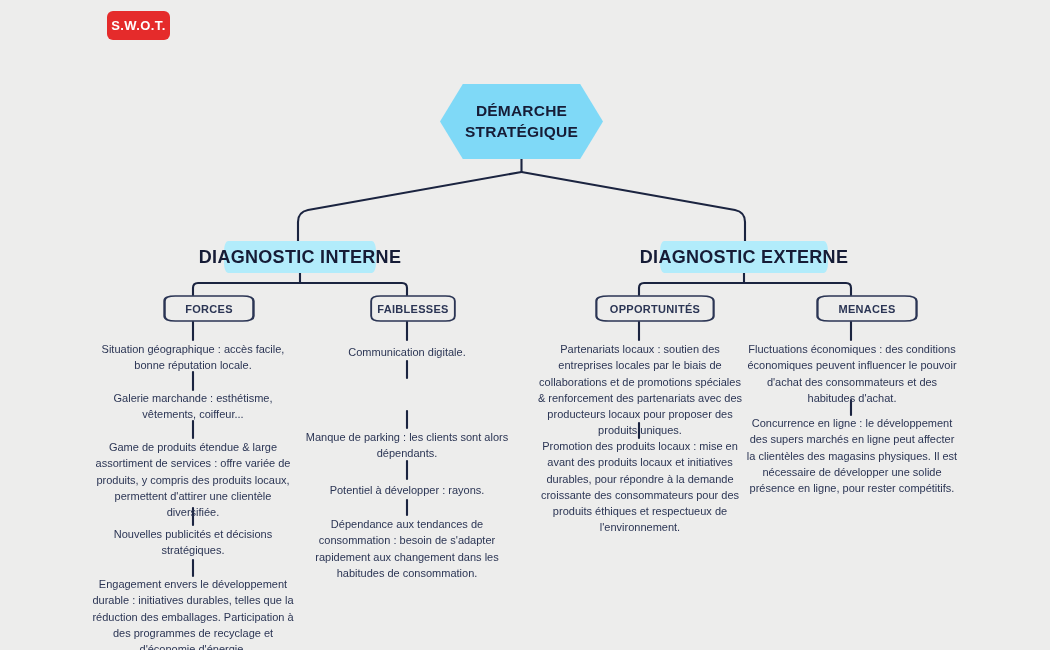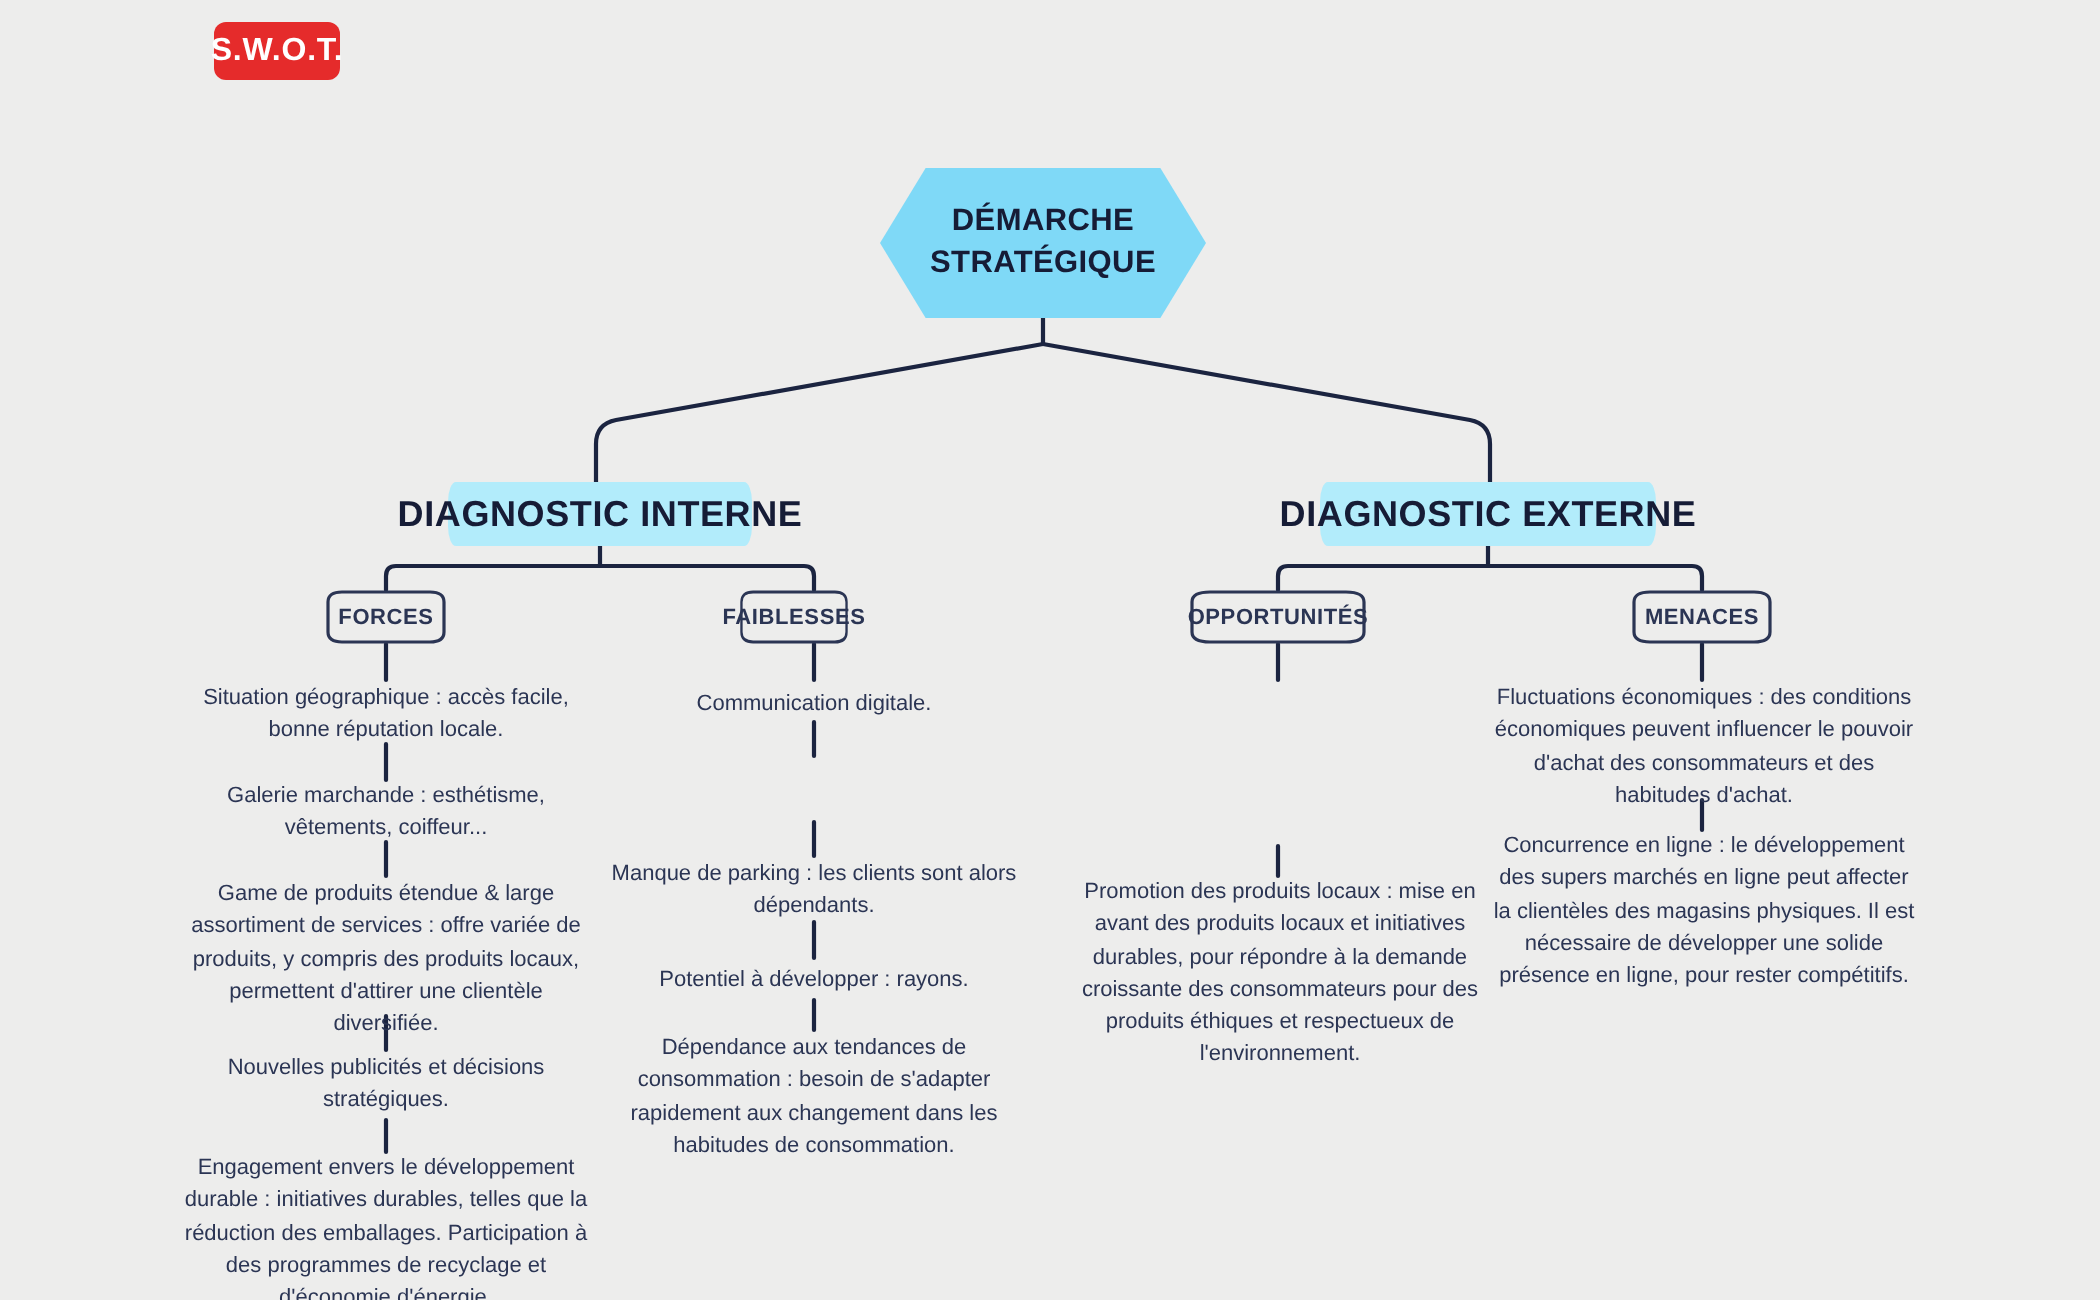--- a/index.html
+++ b/index.html
@@ -31,21 +31,21 @@
   
   .swot-badge {
     position: absolute;
     left: 107px;
     top: 11px;
     width: 63px;
     height: 29px;
     background: #e52b2b;
     border-radius: 6px;
     color: #ffffff;
-    font-size: 16px;
+    font-size: 13px;
     font-weight: bold;
     letter-spacing: 0.4px;
     display: flex;
     align-items: center;
     justify-content: center;
   }
 
   
   .root-node {
     position: absolute;
@@ -101,20 +101,21 @@
     white-space: nowrap;
     text-align: right;
   }
   #node-diagnostic-interne { left: 224px; top: 241px; width: 152px; }
   #node-diagnostic-externe { left: 660px; top: 241px; width: 168px; }
 
   
   .chip-node {
     position: absolute;
     height: 27px;
+    padding-left: 32px;
   }
   .chip-node .chip-svg {
     position: absolute;
     left: 0; top: 0;
     width: 100%;
     height: 100%;
   }
   .chip-node .chip-label {
     position: absolute;
     left: 0; top: 0;
@@ -236,18 +237,19 @@
   <div class="leaf" style="left:88px; top:439px; width:210px;">Game de produits étendue &amp; large assortiment de services  : offre variée de produits, y compris des produits locaux, permettent d'attirer une clientèle diversifiée.</div>
   <div class="leaf" style="left:88px; top:390px; width:210px;">Galerie marchande : esthétisme, vêtements, coiffeur...</div>
   <div class="leaf" style="left:88px; top:526px; width:210px;">Nouvelles publicités et décisions stratégiques.</div>
   <div class="leaf" style="left:88px; top:576px; width:210px;">Engagement envers le développement durable : initiatives durables, telles que la réduction des emballages. Participation à des programmes de recyclage et d'économie d'énergie.</div>
 
   <div class="leaf" style="left:302px; top:344px; width:210px;">Communication digitale.</div>
   <div class="leaf" style="left:302px; top:429px; width:210px;">Manque de parking : les clients sont alors dépendants.</div>
   <div class="leaf" style="left:302px; top:482px; width:210px;">Potentiel à développer : rayons.</div>
   <div class="leaf" style="left:302px; top:516px; width:210px;">Dépendance aux tendances de consommation : besoin de s'adapter rapidement aux changement dans les habitudes de consommation.</div>
 
+  <div class="leaf" style="left:534px; top:341px; width:212px;">Partenariats locaux : soutien des entreprises locales par le biais de collaborations et de promotions spéciales &amp; renforcement des partenariats avec des producteurs locaux pour proposer des produits uniques.</div>
   <div class="leaf" style="left:534px; top:438px; width:212px;">Promotion des produits locaux : mise en avant des produits locaux et initiatives durables, pour répondre à la demande croissante des consommateurs pour des produits éthiques et respectueux de l'environnement.</div>
 
   <div class="leaf" style="left:746px; top:341px; width:212px;">Fluctuations économiques : des conditions économiques peuvent influencer le pouvoir d'achat des consommateurs et des habitudes d'achat.</div>
   <div class="leaf" style="left:746px; top:415px; width:212px;">Concurrence en ligne : le développement des supers marchés  en ligne peut affecter la clientèles des magasins physiques. Il est nécessaire de développer une solide présence en ligne, pour rester compétitifs.</div>
 
 </div>
 
 </body></html>

